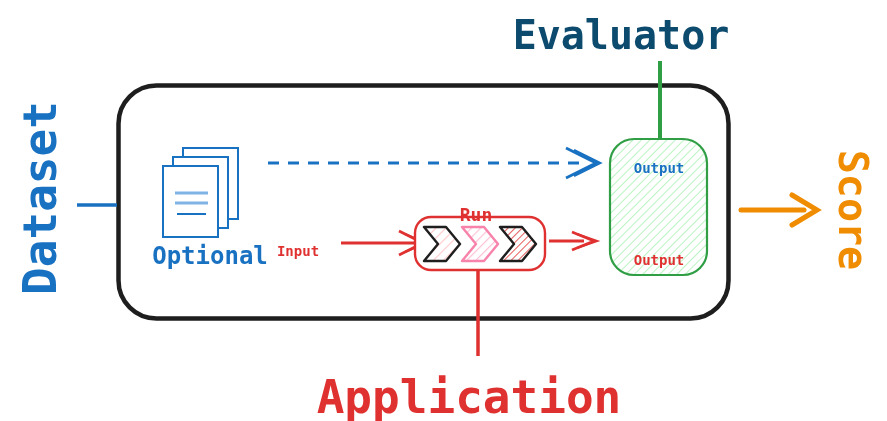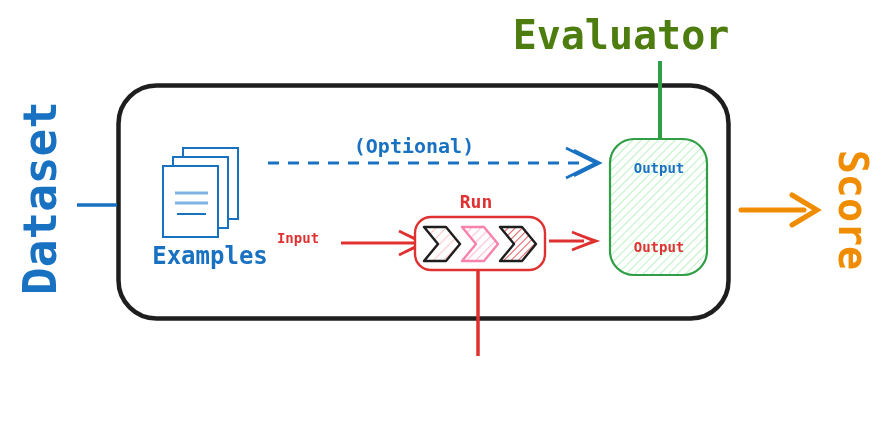--- a/index.html
+++ b/index.html
@@ -9,22 +9,22 @@
   }
   .layer{position:absolute;left:0;top:0;}
   .lbl{
     position:absolute;transform:translate(-50%,-50%);
     font-weight:bold;white-space:nowrap;line-height:1;
     font-family:"DejaVu Sans Mono","Liberation Mono",monospace;
   }
   .rot-ccw{transform:translate(-50%,-50%) rotate(-90deg);}
   .rot-cw{transform:translate(-50%,-50%) rotate(90deg);}
   .blue{color:#1971c2;}
-  .green{color:#4d7c0f;}
-  .red{color:#e03131;}
+  .green{color:#0c4a6e;}
+  .red{color:#e03131;margin-top:13px;}
   .orange{color:#f08c00;}
   .t-xl{font-size:46px;}
   .t-l{font-size:40px;}
   .t-m{font-size:14px;}
   .t-s{font-size:20px;}
   .t-xs{font-size:18px;}
   .t-ex{font-size:24px;}
 </style>
 </head>
 <body>
@@ -97,27 +97,27 @@
     <g stroke="#f08c00" fill="none" stroke-linecap="round">
       <line x1="741" y1="210" x2="804" y2="210" stroke-width="5"></line>
       <path d="M792,195 L817,210 L792,225" stroke-width="5"></path>
     </g>
   </svg>
 
   <div class="lbl rot-ccw blue t-xl" style="left:40px;top:198px;">Dataset</div>
 
   <div class="lbl green t-l" style="left:621px;top:35px;">Evaluator</div>
 
-  <div class="lbl blue t-s" style="left:414px;top:146px;">(Optional)</div>
 
-  <div class="lbl blue t-ex" style="left:210px;top:256px;">Examples</div>
+  <div class="lbl blue t-ex" style="left:210px;top:256px;">Optional</div>
 
   <div class="lbl red t-m" style="left:298px;top:238px;">Input</div>
 
   <div class="lbl red t-xs" style="left:476px;top:202px;">Run</div>
 
   <div class="lbl blue t-m" style="left:659px;top:168px;">Output</div>
 
   <div class="lbl red t-m" style="left:659px;top:247px;">Output</div>
 
+  <div class="lbl red t-xl" style="left:469px;top:384px;">Application</div>
 
   <div class="lbl rot-cw orange t-l" style="left:853px;top:210px;">Score</div>
 </div>
 
 </body></html>

